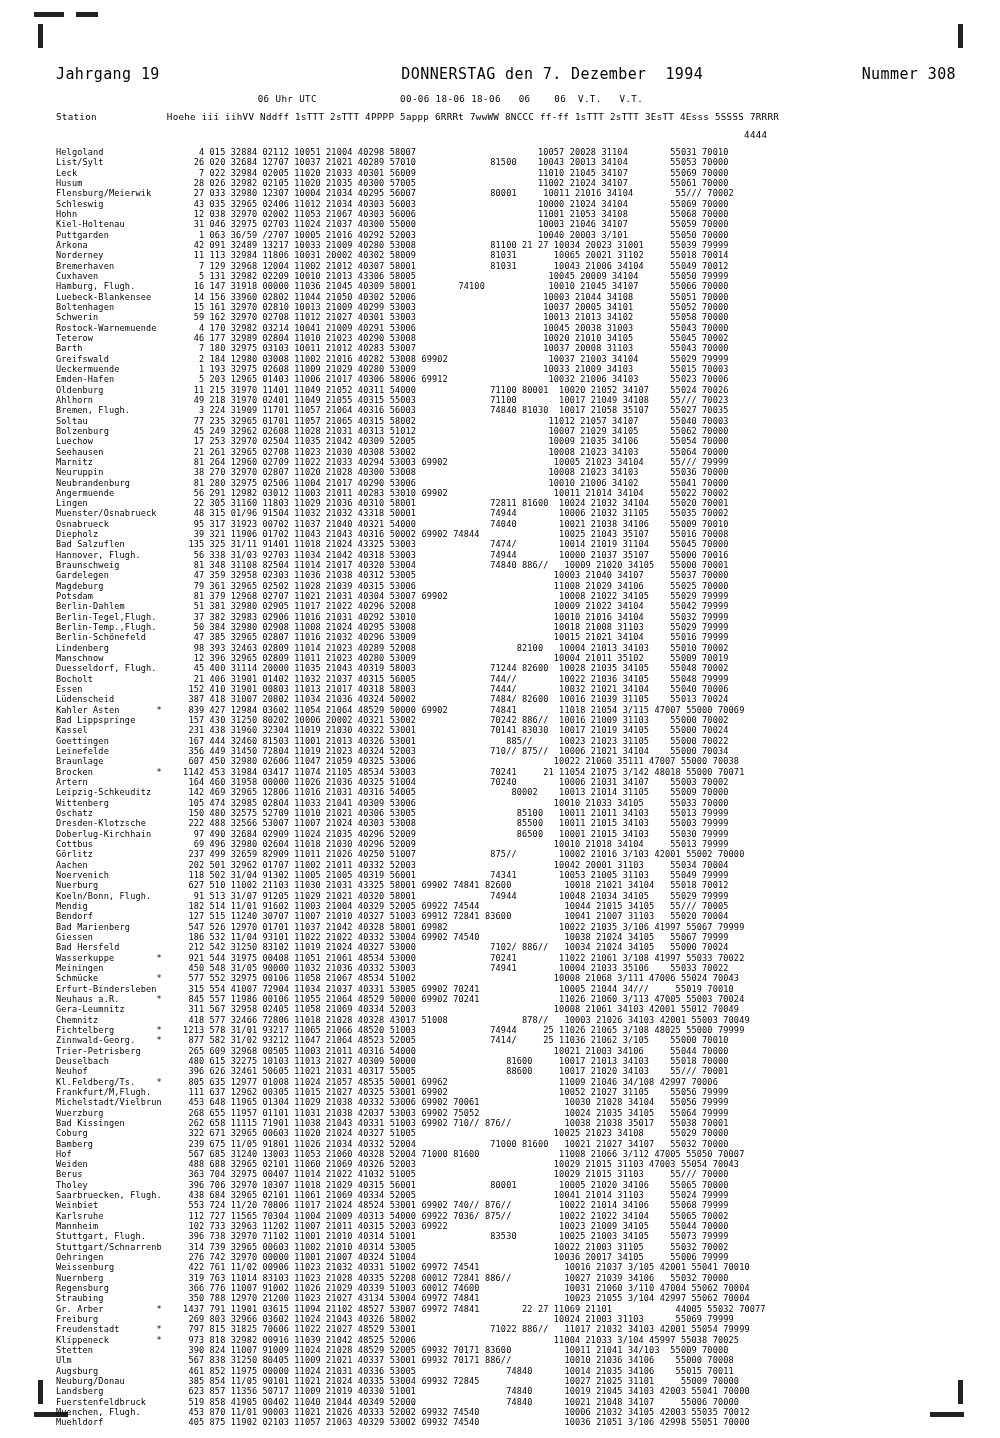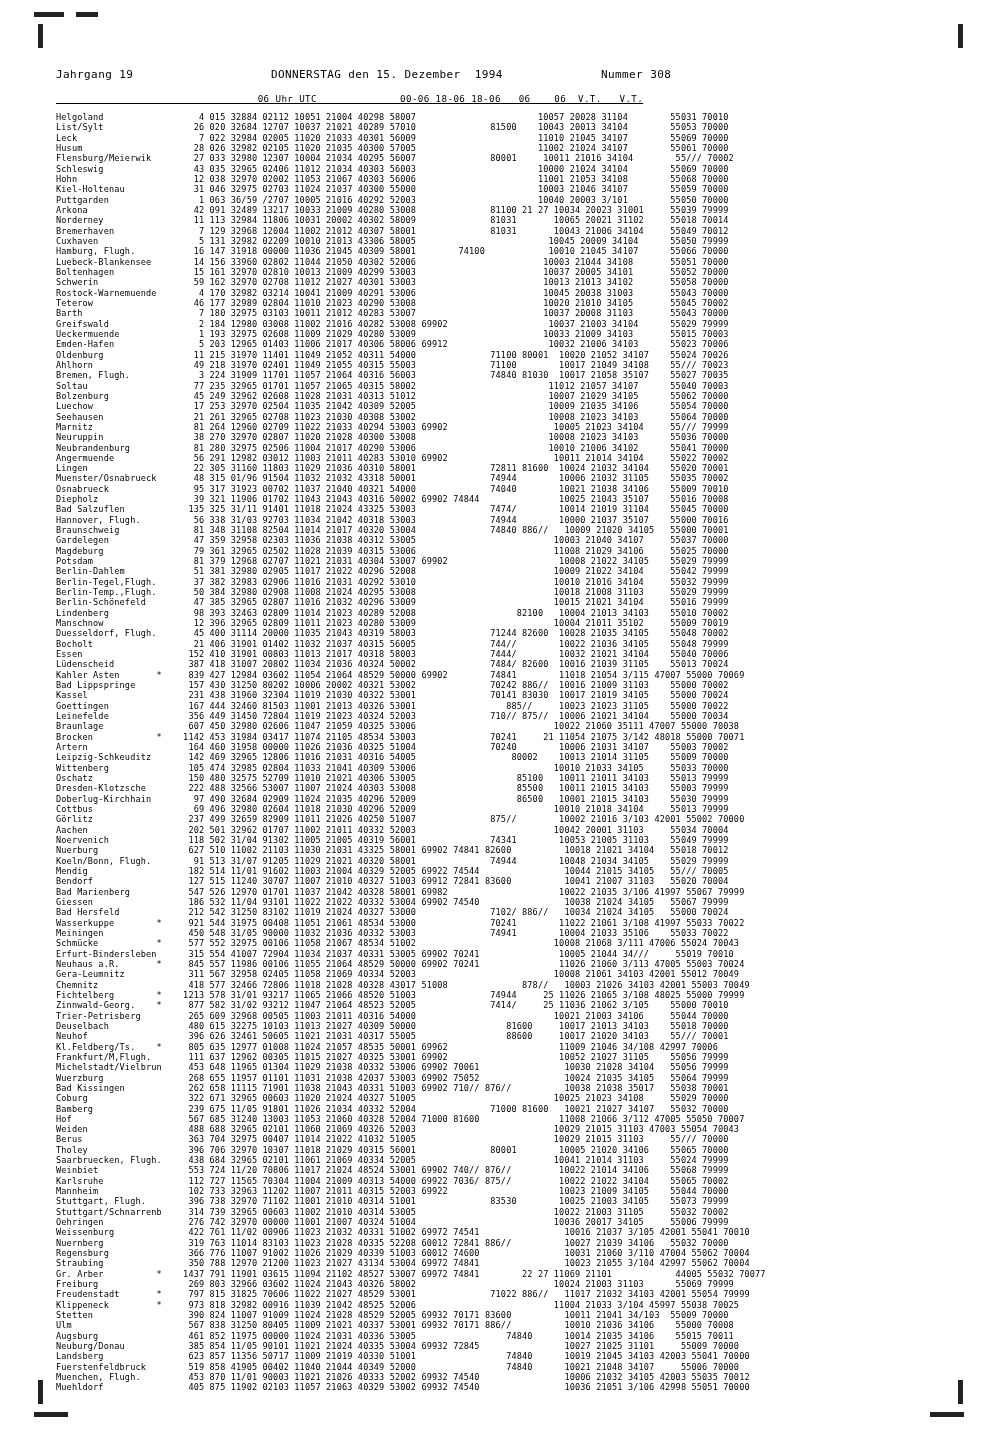--- a/index.html
+++ b/index.html
@@ -37,36 +37,36 @@
 
   .content {
     position: absolute;
     left: 56px;
     top: 68px;
     width: 900px;
   }
 
   .header-line {
     display: flex;
-    font-size: 11px;
+    font-size: 15px;
     letter-spacing: 0.4px;
     white-space: pre;
     line-height: 13px;
+    justify-content: space-between;
   }
   .hdr-jahrgang { width: 215px; }
   .hdr-date { width: 330px; }
   .hdr-nummer { }
 
   .sub-header {
     margin-top: 12px;
     font-size: 9.2px;
     white-space: pre;
     line-height: 12px;
     letter-spacing: 0.4px;
-    text-decoration: underline;
   }
 
   .colhead {
     margin-top: 6px;
     font-size: 9.2px;
     white-space: pre;
     line-height: 11.5px;
     letter-spacing: 0.3px;
   }
 
@@ -90,23 +90,25 @@
   <div class="crop crop-bl-v"></div>
   <div class="crop crop-bl-h"></div>
   <div class="crop crop-br-h"></div>
   <div class="crop crop-br-v"></div>
   <div class="crop crop-tr-v"></div>
 
   <div class="content">
 
     <div class="header-line">
       <span class="hdr-jahrgang">Jahrgang 19</span>
-      <span class="hdr-date">DONNERSTAG den 15. Dezember  1994</span>
+      <span class="hdr-date">DONNERSTAG den 7. Dezember  1994</span>
       <span class="hdr-nummer">Nummer 308</span>
     </div>
 
     <div class="sub-header">                                  06 Uhr UTC              00-06 18-06 18-06   06    06  V.T.   V.T.</div>
 
+    <div class="colhead">Station            Hoehe iii iihVV Nddff 1sTTT 2sTTT 4PPPP 5appp 6RRRt 7wwWW 8NCCC ff-ff 1sTTT 2sTTT 3EsTT 4Esss 5SSSS 7RRRR</div>
+    <div class="colhead">                                                                                                                      4444</div>
 
     <div class="table"><div class="row">Helgoland                  4 015 32884 02112 10051 21004 40298 58007                       10057 20028 31104        55031 70010</div><div class="row">List/Sylt                 26 020 32684 12707 10037 21021 40289 57010              81500    10043 20013 34104        55053 70000</div><div class="row">Leck                       7 022 32984 02005 11020 21033 40301 56009                       11010 21045 34107        55069 70000</div><div class="row">Husum                     28 026 32982 02105 11020 21035 40300 57005                       11002 21024 34107        55061 70000</div><div class="row">Flensburg/Meierwik        27 033 32980 12307 10004 21034 40295 56007              80001     10011 21016 34104        55/// 70002</div><div class="row">Schleswig                 43 035 32965 02406 11012 21034 40303 56003                       10000 21024 34104        55069 70000</div><div class="row">Hohn                      12 038 32970 02002 11053 21067 40303 56006                       11001 21053 34108        55068 70000</div><div class="row">Kiel-Holtenau             31 046 32975 02703 11024 21037 40300 55000                       10003 21046 34107        55059 70000</div><div class="row">Puttgarden                 1 063 36/59 /2707 10005 21016 40292 52003                       10040 20003 3/101        55050 70000</div><div class="row">Arkona                    42 091 32489 13217 10033 21009 40280 53008              81100 21 27 10034 20023 31001     55039 79999</div><div class="row">Norderney                 11 113 32984 11806 10031 20002 40302 58009              81031       10065 20021 31102     55018 70014</div><div class="row">Bremerhaven                7 129 32968 12004 11002 21012 40307 58001              81031       10043 21006 34104     55049 70012</div><div class="row">Cuxhaven                   5 131 32982 02209 10010 21013 43306 58005                         10045 20009 34104      55050 79999</div><div class="row">Hamburg, Flugh.           16 147 31918 00000 11036 21045 40309 58001        74100            10010 21045 34107      55066 70000</div><div class="row">Luebeck-Blankensee        14 156 33960 02802 11044 21050 40302 52006                        10003 21044 34108       55051 70000</div><div class="row">Boltenhagen               15 161 32970 02810 10013 21009 40299 53003                        10037 20005 34101       55052 70000</div><div class="row">Schwerin                  59 162 32970 02708 11012 21027 40301 53003                        10013 21013 34102       55058 70000</div><div class="row">Rostock-Warnemuende        4 170 32982 03214 10041 21009 40291 53006                        10045 20038 31003       55043 70000</div><div class="row">Teterow                   46 177 32989 02804 11010 21023 40290 53008                        10020 21010 34105       55045 70002</div><div class="row">Barth                      7 180 32975 03103 10011 21012 40283 53007                        10037 20008 31103       55043 70000</div><div class="row">Greifswald                 2 184 12980 03008 11002 21016 40282 53008 69902                   10037 21003 34104      55029 79999</div><div class="row">Ueckermuende               1 193 32975 02608 11009 21029 40280 53009                        10033 21009 34103       55015 70003</div><div class="row">Emden-Hafen                5 203 12965 01403 11006 21017 40306 58006 69912                   10032 21006 34103      55023 70006</div><div class="row">Oldenburg                 11 215 31970 11401 11049 21052 40311 54000              71100 80001  10020 21052 34107    55024 70026</div><div class="row">Ahlhorn                   49 218 31970 02401 11049 21055 40315 55003              71100        10017 21049 34108    55/// 70023</div><div class="row">Bremen, Flugh.             3 224 31909 11701 11057 21064 40316 56003              74840 81030  10017 21058 35107    55027 70035</div><div class="row">Soltau                    77 235 32965 01701 11057 21065 40315 58002                         11012 21057 34107      55040 70003</div><div class="row">Bolzenburg                45 249 32962 02608 11028 21031 40313 51012                         10007 21029 34105      55062 70000</div><div class="row">Luechow                   17 253 32970 02504 11035 21042 40309 52005                         10009 21035 34106      55054 70000</div><div class="row">Seehausen                 21 261 32965 02708 11023 21030 40308 53002                         10008 21023 34103      55064 70000</div><div class="row">Marnitz                   81 264 12960 02709 11022 21033 40294 53003 69902                    10005 21023 34104     55/// 79999</div><div class="row">Neuruppin                 38 270 32970 02807 11020 21028 40300 53008                         10008 21023 34103      55036 70000</div><div class="row">Neubrandenburg            81 280 32975 02506 11004 21017 40290 53006                         10010 21006 34102      55041 70000</div><div class="row">Angermuende               56 291 12982 03012 11003 21011 40283 53010 69902                    10011 21014 34104     55022 70002</div><div class="row">Lingen                    22 305 31160 11803 11029 21036 40310 58001              72811 81600  10024 21032 34104    55020 70001</div><div class="row">Muenster/Osnabrueck       48 315 01/96 91504 11032 21032 43318 50001              74944        10006 21032 31105    55035 70002</div><div class="row">Osnabrueck                95 317 31923 00702 11037 21040 40321 54000              74040        10021 21038 34106    55009 70010</div><div class="row">Diepholz                  39 321 11906 01702 11043 21043 40316 50002 69902 74844               10025 21043 35107    55016 70008</div><div class="row">Bad Salzuflen            135 325 31/11 91401 11018 21024 43325 53003              7474/        10014 21019 31104    55045 70000</div><div class="row">Hannover, Flugh.          56 338 31/03 92703 11034 21042 40318 53003              74944        10000 21037 35107    55000 70016</div><div class="row">Braunschweig              81 348 31108 82504 11014 21017 40320 53004              74840 886//   10009 21020 34105   55000 70001</div><div class="row">Gardelegen                47 359 32958 02303 11036 21038 40312 53005                          10003 21040 34107     55037 70000</div><div class="row">Magdeburg                 79 361 32965 02502 11028 21039 40315 53006                          11008 21029 34106     55025 70000</div><div class="row">Potsdam                   81 379 12968 02707 11021 21031 40304 53007 69902                     10008 21022 34105    55029 79999</div><div class="row">Berlin-Dahlem             51 381 32980 02905 11017 21022 40296 52008                          10009 21022 34104     55042 79999</div><div class="row">Berlin-Tegel,Flugh.       37 382 32983 02906 11016 21031 40292 53010                          10010 21016 34104     55032 79999</div><div class="row">Berlin-Temp.,Flugh.       50 384 32980 02908 11008 21024 40295 53008                          10018 21008 31103     55029 79999</div><div class="row">Berlin-Schönefeld         47 385 32965 02807 11016 21032 40296 53009                          10015 21021 34104     55016 79999</div><div class="row">Lindenberg                98 393 32463 02809 11014 21023 40289 52008                   82100   10004 21013 34103    55010 70002</div><div class="row">Manschnow                 12 396 32965 02809 11011 21023 40280 53009                          10004 21011 35102     55009 70019</div><div class="row">Duesseldorf, Flugh.       45 400 31114 20000 11035 21043 40319 58003              71244 82600  10028 21035 34105    55048 70002</div><div class="row">Bocholt                   21 406 31901 01402 11032 21037 40315 56005              744//        10022 21036 34105    55048 79999</div><div class="row">Essen                    152 410 31901 00803 11013 21017 40318 58003              7444/        10032 21021 34104    55040 70006</div><div class="row">Lüdenscheid              387 418 31007 20802 11034 21036 40324 50002              7484/ 82600  10016 21039 31105    55013 70024</div><div class="row">Kahler Asten       *     839 427 12984 03602 11054 21064 48529 50000 69902        74841        11018 21054 3/115 47007 55000 70069</div><div class="row">Bad Lippspringe          157 430 31250 80202 10006 20002 40321 53002              70242 886//  10016 21009 31103    55000 70002</div><div class="row">Kassel                   231 438 31960 32304 11019 21030 40322 53001              70141 83030  10017 21019 34105    55000 70024</div><div class="row">Goettingen               167 444 32460 81503 11001 21013 40326 53001                 885//     10023 21023 31105    55000 70022</div><div class="row">Leinefelde               356 449 31450 72804 11019 21023 40324 52003              710// 875//  10006 21021 34104    55000 70034</div><div class="row">Braunlage                607 450 32980 02606 11047 21059 40325 53006                          10022 21060 35111 47007 55000 70038</div><div class="row">Brocken            *    1142 453 31984 03417 11074 21105 48534 53003              70241     21 11054 21075 3/142 48018 55000 70071</div><div class="row">Artern                   164 460 31958 00000 11026 21036 40325 51004              70240        10006 21031 34107    55003 70002</div><div class="row">Leipzig-Schkeuditz       142 469 32965 12806 11016 21031 40316 54005                  80002    10013 21014 31105    55009 70000</div><div class="row">Wittenberg               105 474 32985 02804 11033 21041 40309 53006                          10010 21033 34105     55033 70000</div><div class="row">Oschatz                  150 480 32575 52709 11010 21021 40306 53005                   85100   10011 21011 34103    55013 79999</div><div class="row">Dresden-Klotzsche        222 488 32566 53007 11007 21024 40303 53008                   85500   10011 21015 34103    55003 79999</div><div class="row">Doberlug-Kirchhain        97 490 32684 02909 11024 21035 40296 52009                   86500   10001 21015 34103    55030 79999</div><div class="row">Cottbus                   69 496 32980 02604 11018 21030 40296 52009                          10010 21018 34104     55013 79999</div><div class="row">Görlitz                  237 499 32659 82909 11011 21026 40250 51007              875//        10002 21016 3/103 42001 55002 70000</div><div class="row">Aachen                   202 501 32962 01707 11002 21011 40332 52003                          10042 20001 31103     55034 70004</div><div class="row">Noervenich               118 502 31/04 91302 11005 21005 40319 56001              74341        10053 21005 31103    55049 79999</div><div class="row">Nuerburg                 627 510 11002 21103 11030 21031 43325 58001 69902 74841 82600          10018 21021 34104   55018 70012</div><div class="row">Koeln/Bonn, Flugh.        91 513 31/07 91205 11029 21021 40320 58001              74944        10048 21034 34105    55029 79999</div><div class="row">Mendig                   182 514 11/01 91602 11003 21004 40329 52005 69922 74544                10044 21015 34105   55/// 70005</div><div class="row">Bendorf                  127 515 11240 30707 11007 21010 40327 51003 69912 72841 83600          10041 21007 31103   55020 70004</div><div class="row">Bad Marienberg           547 526 12970 01701 11037 21042 40328 58001 69982                     10022 21035 3/106 41997 55067 79999</div><div class="row">Giessen                  186 532 11/04 93101 11022 21022 40332 53004 69902 74540                10038 21024 34105   55067 79999</div><div class="row">Bad Hersfeld             212 542 31250 83102 11019 21024 40327 53000              7102/ 886//   10034 21024 34105   55000 70024</div><div class="row">Wasserkuppe        *     921 544 31975 00408 11051 21061 48534 53000              70241        11022 21061 3/108 41997 55033 70022</div><div class="row">Meiningen                450 548 31/05 90000 11032 21036 40332 53003              74941        10004 21033 35106    55033 70022</div><div class="row">Schmücke           *     577 552 32975 00106 11058 21067 48534 51002                          10008 21068 3/111 47006 55024 70043</div><div class="row">Erfurt-Bindersleben      315 554 41007 72904 11034 21037 40331 53005 69902 70241               10005 21044 34///     55019 70010</div><div class="row">Neuhaus a.R.       *     845 557 11986 00106 11055 21064 48529 50000 69902 70241               11026 21060 3/113 47005 55003 70024</div><div class="row">Gera-Leumnitz            311 567 32958 02405 11058 21069 40334 52003                          10008 21061 34103 42001 55012 70049</div><div class="row">Chemnitz                 418 577 32466 72806 11018 21028 40328 43017 51008              878//   10003 21026 34103 42001 55003 70049</div><div class="row">Fichtelberg        *    1213 578 31/01 93217 11065 21066 48520 51003              74944     25 11026 21065 3/108 48025 55000 79999</div><div class="row">Zinnwald-Georg.    *     877 582 31/02 93212 11047 21064 48523 52005              7414/     25 11036 21062 3/105    55000 70010</div><div class="row">Trier-Petrisberg         265 609 32968 00505 11003 21011 40316 54000                          10021 21003 34106     55044 70000</div><div class="row">Deuselbach               480 615 32275 10103 11013 21027 40309 50000                 81600     10017 21013 34103    55018 70000</div><div class="row">Neuhof                   396 626 32461 50605 11021 21031 40317 55005                 88600     10017 21020 34103    55/// 70001</div><div class="row">Kl.Feldberg/Ts.    *     805 635 12977 01008 11024 21057 48535 50001 69962                     11009 21046 34/108 42997 70006</div><div class="row">Frankfurt/M,Flugh.       111 637 12962 00305 11015 21027 40325 53001 69902                     10052 21027 31105    55056 79999</div><div class="row">Michelstadt/Vielbrun     453 648 11965 01304 11029 21038 40332 53006 69902 70061                10030 21028 34104   55056 79999</div><div class="row">Wuerzburg                268 655 11957 01101 11031 21038 42037 53003 69902 75052                10024 21035 34105   55064 79999</div><div class="row">Bad Kissingen            262 658 11115 71901 11038 21043 40331 51003 69902 710// 876//          10038 21038 35017   55038 70001</div><div class="row">Coburg                   322 671 32965 00603 11020 21024 40327 51005                          10025 21023 34108     55029 70000</div><div class="row">Bamberg                  239 675 11/05 91801 11026 21034 40332 52004              71000 81600   10021 21027 34107   55032 70000</div><div class="row">Hof                      567 685 31240 13003 11053 21060 40328 52004 71000 81600               11008 21066 3/112 47005 55050 70007</div><div class="row">Weiden                   488 688 32965 02101 11060 21069 40326 52003                          10029 21015 31103 47003 55054 70043</div><div class="row">Berus                    363 704 32975 00407 11014 21022 41032 51005                          10029 21015 31103     55/// 70000</div><div class="row">Tholey                   396 706 32970 10307 11018 21029 40315 56001              80001        10005 21020 34106    55065 70000</div><div class="row">Saarbruecken, Flugh.     438 684 32965 02101 11061 21069 40334 52005                          10041 21014 31103     55024 79999</div><div class="row">Weinbiet                 553 724 11/20 70806 11017 21024 48524 53001 69902 740// 876//         10022 21014 34106    55068 79999</div><div class="row">Karlsruhe                112 727 11565 70304 11004 21009 40313 54000 69922 7036/ 875//         10022 21022 34104    55065 70002</div><div class="row">Mannheim                 102 733 32963 11202 11007 21011 40315 52003 69922                     10023 21009 34105    55044 70000</div><div class="row">Stuttgart, Flugh.        396 738 32970 71102 11001 21010 40314 51001              83530        10025 21003 34105    55073 79999</div><div class="row">Stuttgart/Schnarrenb     314 739 32965 00603 11002 21010 40314 53005                          10022 21003 31105     55032 70002</div><div class="row">Oehringen                276 742 32970 00000 11001 21007 40324 51004                          10036 20017 34105     55006 79999</div><div class="row">Weissenburg              422 761 11/02 00906 11023 21032 40331 51002 69972 74541                10016 21037 3/105 42001 55041 70010</div><div class="row">Nuernberg                319 763 11014 83103 11023 21028 40335 52208 60012 72841 886//          10027 21039 34106   55032 70000</div><div class="row">Regensburg               366 776 11007 91002 11026 21029 40339 51003 60012 74600                10031 21060 3/110 47004 55062 70004</div><div class="row">Straubing                350 788 12970 21200 11023 21027 43134 53004 69972 74841                10023 21055 3/104 42997 55062 70004</div><div class="row">Gr. Arber          *    1437 791 11901 03615 11094 21102 48527 53007 69972 74841        22 27 11069 21101            44005 55032 70077</div><div class="row">Freiburg                 269 803 32966 03602 11024 21043 40326 58002                          10024 21003 31103      55069 79999</div><div class="row">Freudenstadt       *     797 815 31825 70606 11022 21027 48529 53001              71022 886//   11017 21032 34103 42001 55054 79999</div><div class="row">Klippeneck         *     973 818 32982 00916 11039 21042 48525 52006                          11004 21033 3/104 45997 55038 70025</div><div class="row">Stetten                  390 824 11007 91009 11024 21028 48529 52005 69932 70171 83600          10011 21041 34/103  55009 70000</div><div class="row">Ulm                      567 838 31250 80405 11009 21021 40337 53001 69932 70171 886//          10010 21036 34106    55000 70008</div><div class="row">Augsburg                 461 852 11975 00000 11024 21031 40336 53005                 74840      10014 21035 34106    55015 70011</div><div class="row">Neuburg/Donau            385 854 11/05 90101 11021 21024 40335 53004 69932 72845                10027 21025 31101     55009 70000</div><div class="row">Landsberg                623 857 11356 50717 11009 21019 40330 51001                 74840      10019 21045 34103 42003 55041 70000</div><div class="row">Fuerstenfeldbruck        519 858 41905 00402 11040 21044 40349 52000                 74840      10021 21048 34107     55006 70000</div><div class="row">Muenchen, Flugh.         453 870 11/01 90003 11021 21026 40333 52002 69932 74540                10006 21032 34105 42003 55035 70012</div><div class="row">Muehldorf                405 875 11902 02103 11057 21063 40329 53002 69932 74540                10036 21051 3/106 42998 55051 70000</div></div>
 
   </div>
 </div>
 
 </body></html>

